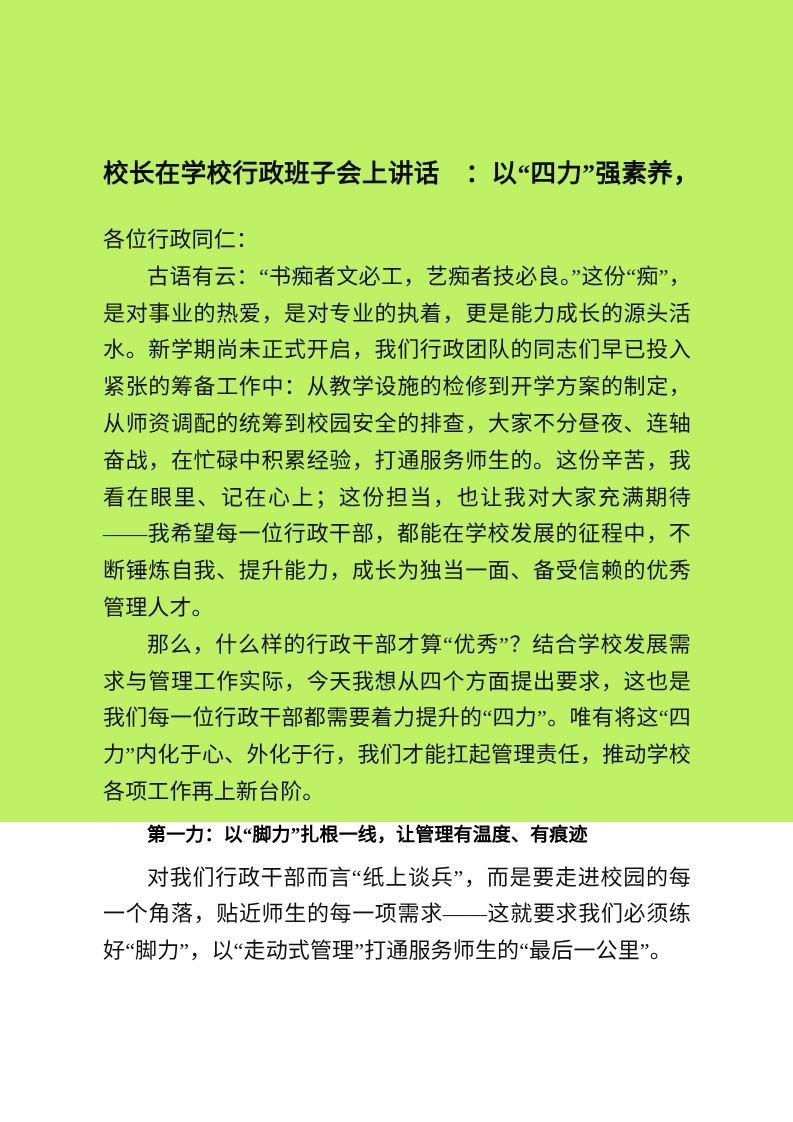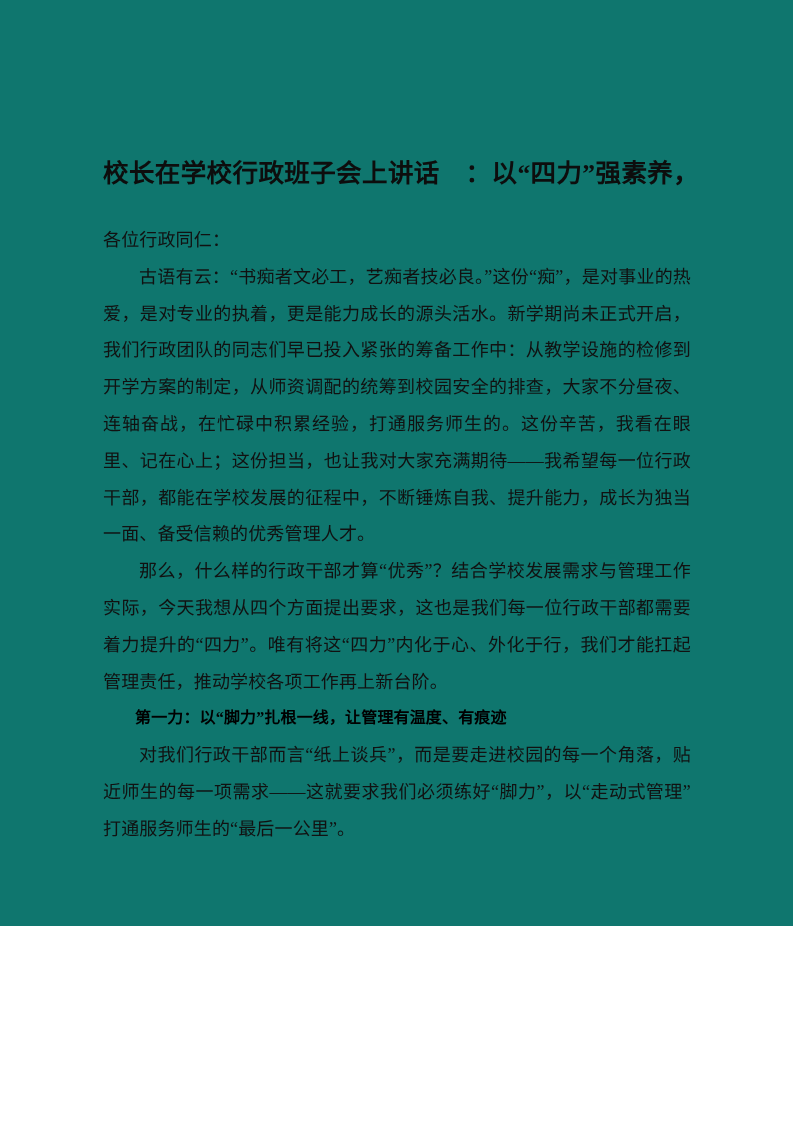--- a/index.html
+++ b/index.html
@@ -16,22 +16,22 @@
     font-family: "Liberation Serif", "DejaVu Serif", serif;
     color: #000000;
     -webkit-font-smoothing: antialiased;
   }
 
   #page {
     position: absolute;
     left: 0;
     top: 0;
     width: 793px;
-    height: 926px;
-    background: #0f766e;
+    height: 822px;
+    background: #bef264;
   }
 
   .content {
     position: absolute;
     left: 103px;
     top: 140px;
     width: 588px;
   }
 
   
@@ -58,40 +58,40 @@
     padding-left: 18px;
   }
 
   
   .body-block {
     margin-top: 26px;
   }
 
   p.para {
     margin: 0;
-    font-size: 18px;
+    font-size: 22px;
     line-height: 36.8px;
     letter-spacing: 0.15px;
     text-align: justify;
     text-justify: inter-ideograph;
     color: #111111;
     word-break: break-all;
   }
 
   p.indent {
     text-indent: 2em;
   }
 
   p.noindent {
     text-indent: 0;
   }
 
   p.section-heading {
-    margin: 0;
-    font-size: 16px;
+    margin: 6px;
+    font-size: 19px;
     line-height: 36.8px;
     font-weight: bold;
     text-indent: 2em;
     letter-spacing: 0.15px;
     color: #000000;
     text-align: left;
   }
 </style>
 </head>
 <body>

